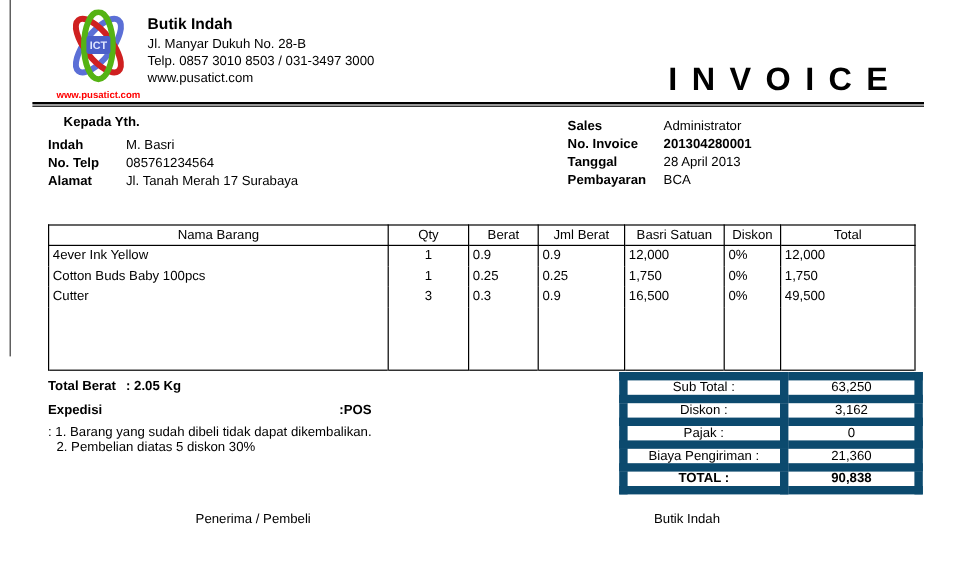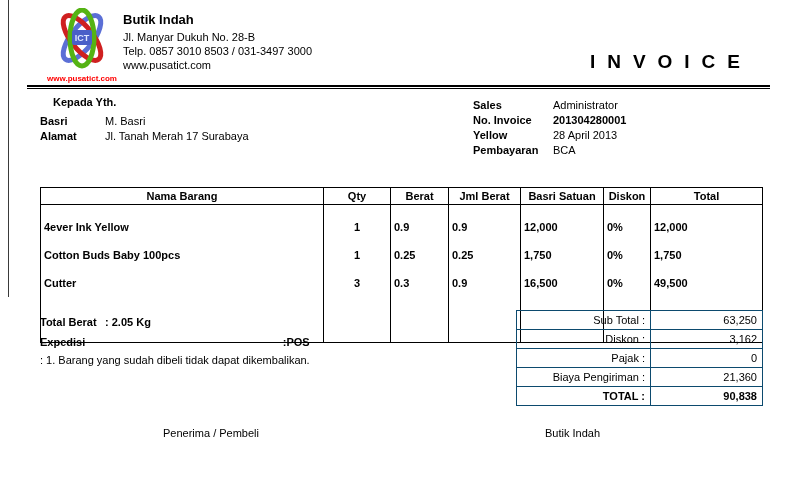--- a/index.html
+++ b/index.html
@@ -8,44 +8,44 @@
     position:relative; background:#ffffff; color:#000;
     font-family:"Liberation Sans", sans-serif; font-size:11px; overflow:hidden;
   }
   .edge-line { position:absolute; left:8px; top:0; width:1px; height:297px; background:#3a3a3a; }
 
   
   .logo-wrap { position:absolute; left:45px; top:8px; width:74px; text-align:center; }
   .logo-caption { color:#ff0000; font-weight:bold; font-size:8px; line-height:9px; }
   .company { position:absolute; left:123px; top:13px; line-height:14px; font-size:11px; }
   .company-name { font-weight:bold; font-size:13px; margin-bottom:3px; }
-  .invoice-title { position:absolute; top:51px; right:48px; font-size:19px; font-weight:bold; letter-spacing:12px; white-space:nowrap;text-align:center; }
+  .invoice-title { position:absolute; top:51px; right:48px; font-size:27px; font-weight:bold; letter-spacing:12px; white-space:nowrap;text-align:center; }
   .double-rule { position:absolute; left:27px; top:85px; width:743px; height:4px; border-top:2px solid #000; border-bottom:1px solid #000; }
 
   
   .customer { position:absolute; left:40px; top:96px; }
   .customer-heading { font-weight:bold; margin-bottom:6px;padding-left:13px; }
   .frow { display:flex; line-height:15px; }
   .flabel { font-weight:bold; flex:none; }
   .customer .flabel { width:65px; }
   .invoice-info { position:absolute; left:473px; top:98px; }
   .invoice-info .flabel { width:80px; }
   .bold { font-weight:bold; }
 
   
   table.items { position:absolute; left:40px; top:187px; width:722px; border-collapse:collapse; table-layout:fixed; font-size:11px; border:1px solid #000; }
-  .items th { border:1px solid #000; font-weight:bold; text-align:center; height:17px; padding:0 2px; overflow:hidden; white-space:nowrap; }
+  .items th { border:1px solid #000; font-weight:normal; text-align:center; height:17px; padding:0 2px; overflow:hidden; white-space:nowrap; }
   .items td { border-left:1px solid #000; border-right:1px solid #000; height:17px; padding:0 3px; overflow:hidden; white-space:nowrap; vertical-align:top; }
-  .items tbody td { padding-top:16px;font-weight:bold; }
+  .items tbody td { padding-top:2px; }
   .items tr.filler td { height:53px; }
   .al { text-align:left; } .ac { text-align:center; } .ar { }
 
   
   table.totals { position:absolute; left:516px; top:310px; width:246px; border-collapse:collapse; table-layout:fixed; font-size:11px; }
-  .totals td { border:1px solid #0c4a6e; height:19px; text-align:right; padding:0 5px; white-space:nowrap; }
+  .totals td { border:7px solid #0c4a6e; height:19px; text-align:center; padding:0 5px; white-space:nowrap; }
 
   
   .summary-left { position:absolute; left:40px; top:316px; line-height:13px; }
   .srow { display:flex; }
   .srow .slabel { flex:none; width:65px; }
   .srow.r2 { margin-top:7px;justify-content:space-between; }
   .srow.r3 { margin-top:5px; }
   .note-lines .line2 { padding-left:7px; }
 
   
@@ -74,40 +74,44 @@
   <div>Telp. 0857 3010 8503 / 031-3497 3000</div>
   <div>www.pusatict.com</div>
 </div>
 
 <div class="invoice-title">INVOICE</div>
 <div class="double-rule"></div>
 
 <div class="customer">
   <div class="customer-heading">Kepada Yth.</div>
   <div class="frow">
-    <span class="flabel">Basri</span>
+    <span class="flabel">Indah</span>
     <span>M. Basri</span>
+  </div>
+  <div class="frow">
+    <span class="flabel">No. Telp</span>
+    <span>085761234564</span>
   </div>
   <div class="frow">
     <span class="flabel">Alamat</span>
     <span>Jl. Tanah Merah 17 Surabaya</span>
   </div>
 </div>
 
 <div class="invoice-info">
   <div class="frow">
     <span class="flabel">Sales</span>
     <span>Administrator</span>
   </div>
   <div class="frow">
     <span class="flabel">No. Invoice</span>
     <span class="bold">201304280001</span>
   </div>
   <div class="frow">
-    <span class="flabel">Yellow</span>
+    <span class="flabel">Tanggal</span>
     <span>28 April 2013</span>
   </div>
   <div class="frow">
     <span class="flabel">Pembayaran</span>
     <span>BCA</span>
   </div>
 </div>
 
 <table class="items">
   <colgroup>
@@ -175,20 +179,21 @@
     <span class="slabel">Total Berat</span>
     <span>: 2.05 Kg</span>
   </div>
   <div class="srow bold r2">
     <span class="slabel">Expedisi</span>
     <span>:POS</span>
   </div>
   <div class="srow r3">
     <span class="note-lines">
       <span style="display:block">: 1. Barang yang sudah dibeli tidak dapat dikembalikan.</span>
+      <span style="display:block" class="line2">2. Pembelian diatas 5 diskon 30%</span>
     </span>
   </div>
 </div>
 
 <table class="totals">
   <colgroup>
       <col style="width:134px">
       <col style="width:112px">
     </colgroup>
   <tbody>

